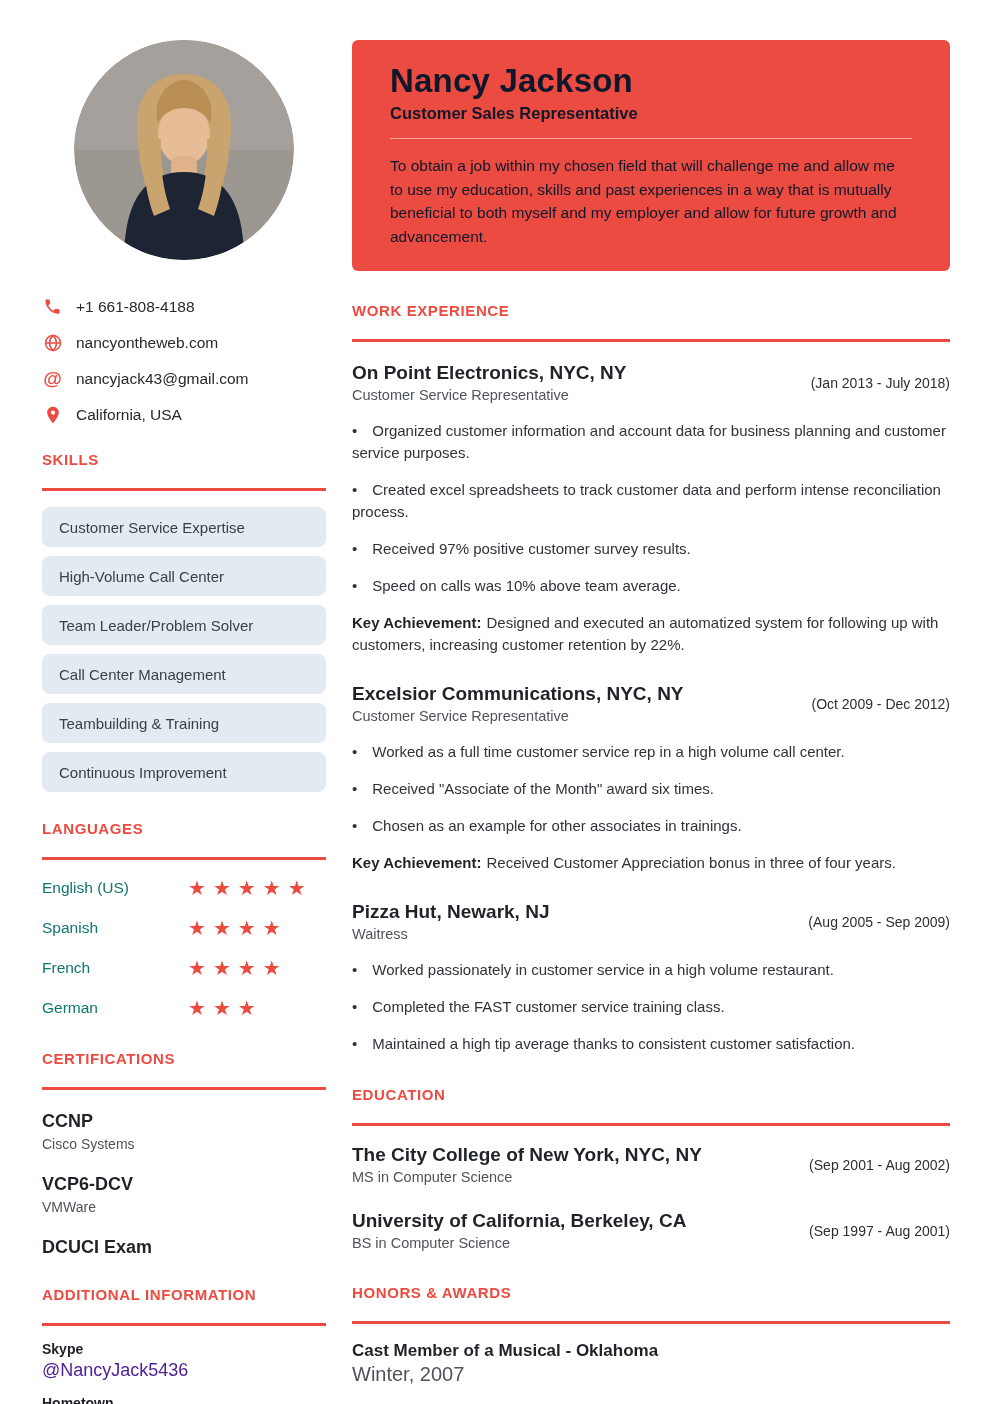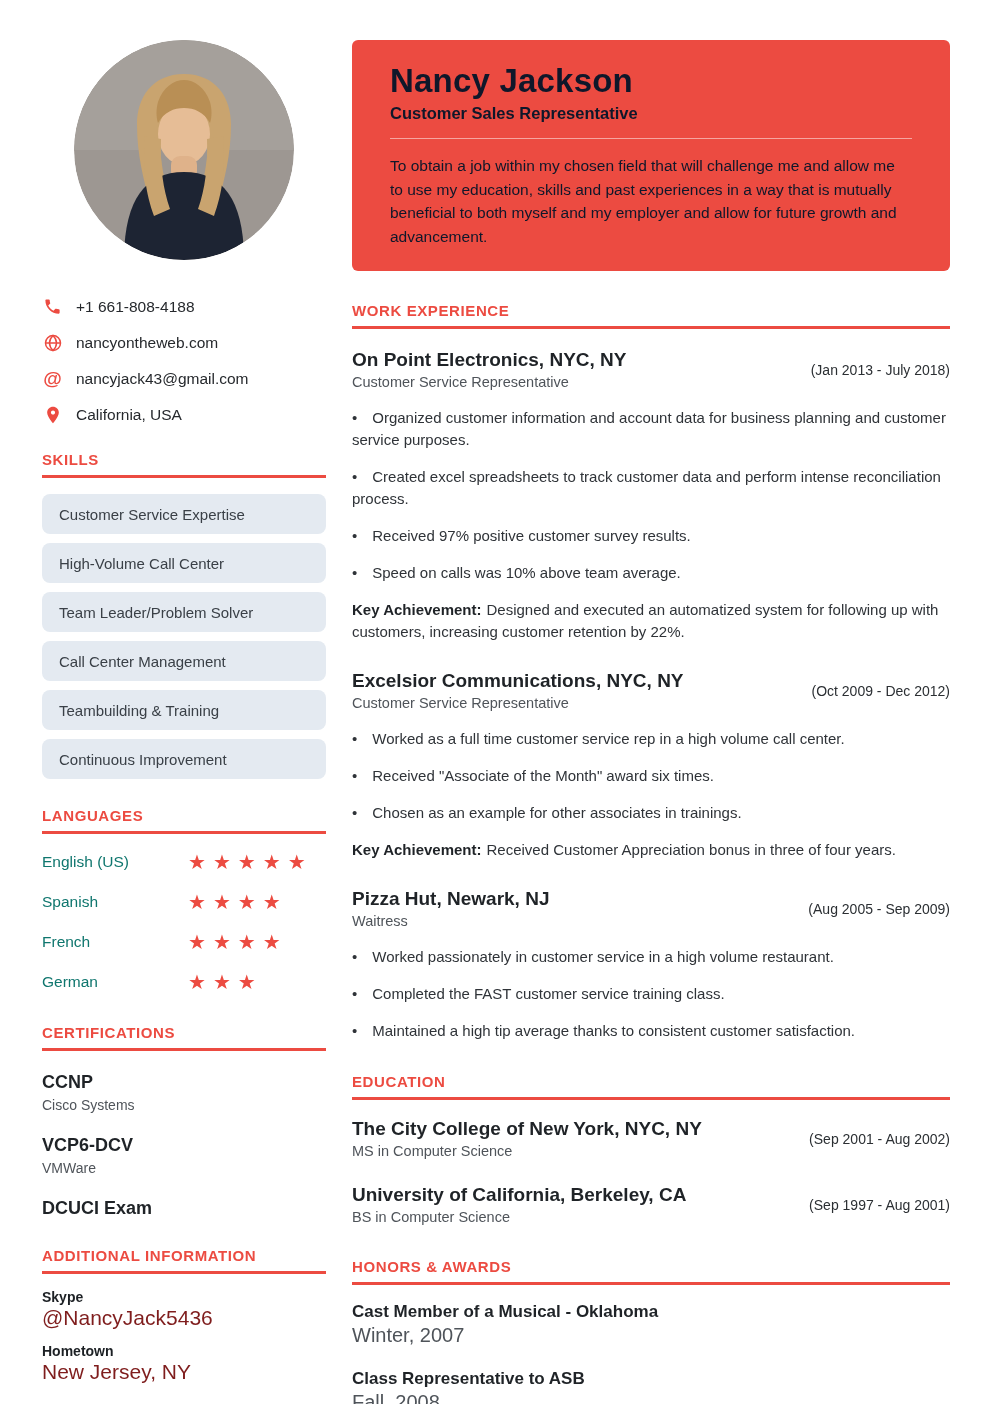--- a/index.html
+++ b/index.html
@@ -16,21 +16,21 @@
   .right{position:absolute;left:352px;top:40px;width:598px;}
 
   
   .photo-wrap{width:220px;height:220px;margin:0 auto 36px;border-radius:50%;overflow:hidden;}
   .contact-row{display:flex;align-items:center;gap:13px;margin-bottom:15px;min-height:21px;}
   .contact-icon{width:21px;height:21px;flex:0 0 21px;display:flex;align-items:center;justify-content:center;color:var(--accent);}
   .contact-icon svg{display:block;}
   .at-glyph{font-size:19px;font-weight:700;color:var(--accent);line-height:1;}
   .contact-text{font-size:15.5px;font-weight:500;color:#26292d;}
 
-  .sec-head{padding-bottom:7px;border-bottom:3px solid var(--accent);color:var(--accent);
+  .sec-head{padding-bottom:20px;border-bottom:3px solid var(--accent);color:var(--accent);
             font-size:15px;font-weight:700;letter-spacing:.04em;}
 
   .skills-sec{margin-top:26px;}
   .pill-list{margin-top:16px;}
   .pill{height:40px;display:flex;align-items:center;padding:16px 17px;background:var(--pill);
         border-radius:8px;margin-bottom:9px;font-size:15px;color:#3a4047;}
 
   .lang-sec{margin-top:28px;}
   .lang-list{margin-top:8px;}
   .lang-row{display:flex;align-items:center;margin-top:16px;height:24px;}
@@ -38,21 +38,21 @@
   .stars{color:var(--accent);font-size:20px;letter-spacing:7px;line-height:1;font-family:"DejaVu Sans",sans-serif;}
 
   .cert-sec{margin-top:30px;}
   .cert-item{margin-top:20px;}
   .cert-name{font-size:18px;font-weight:700;color:var(--ink);line-height:22px;}
   .cert-org{font-size:14px;color:var(--muted);line-height:18px;margin-top:3px;}
 
   .add-sec{margin-top:28px;}
   .add-item{margin-top:14px;}
   .add-label{font-size:14px;font-weight:700;color:#1c2024;line-height:18px;}
-  .add-value{font-size:21px;color:#7f1d1d;line-height:20px;margin-top:2px;}
+  .add-value{font-size:18px;color:#4c1d95;line-height:20px;margin-top:2px;}
 
   
   .header-card{background:var(--accent);border-radius:6px;padding:21px 38px 23px;color:#0f172a;}
   .header-name{font-size:33px;font-weight:700;line-height:40px;letter-spacing:.2px;}
   .header-title{font-size:16.5px;font-weight:600;margin-top:2px;line-height:21px;}
   .header-divider{border:none;border-top:1px solid rgba(255,255,255,.5);margin:14px 0 15px;}
   .objective{font-size:15.5px;line-height:23.5px;font-weight:400;}
 
   .rsec{margin-top:31px;}
   .job{margin-top:19px;margin-bottom:26px;}

